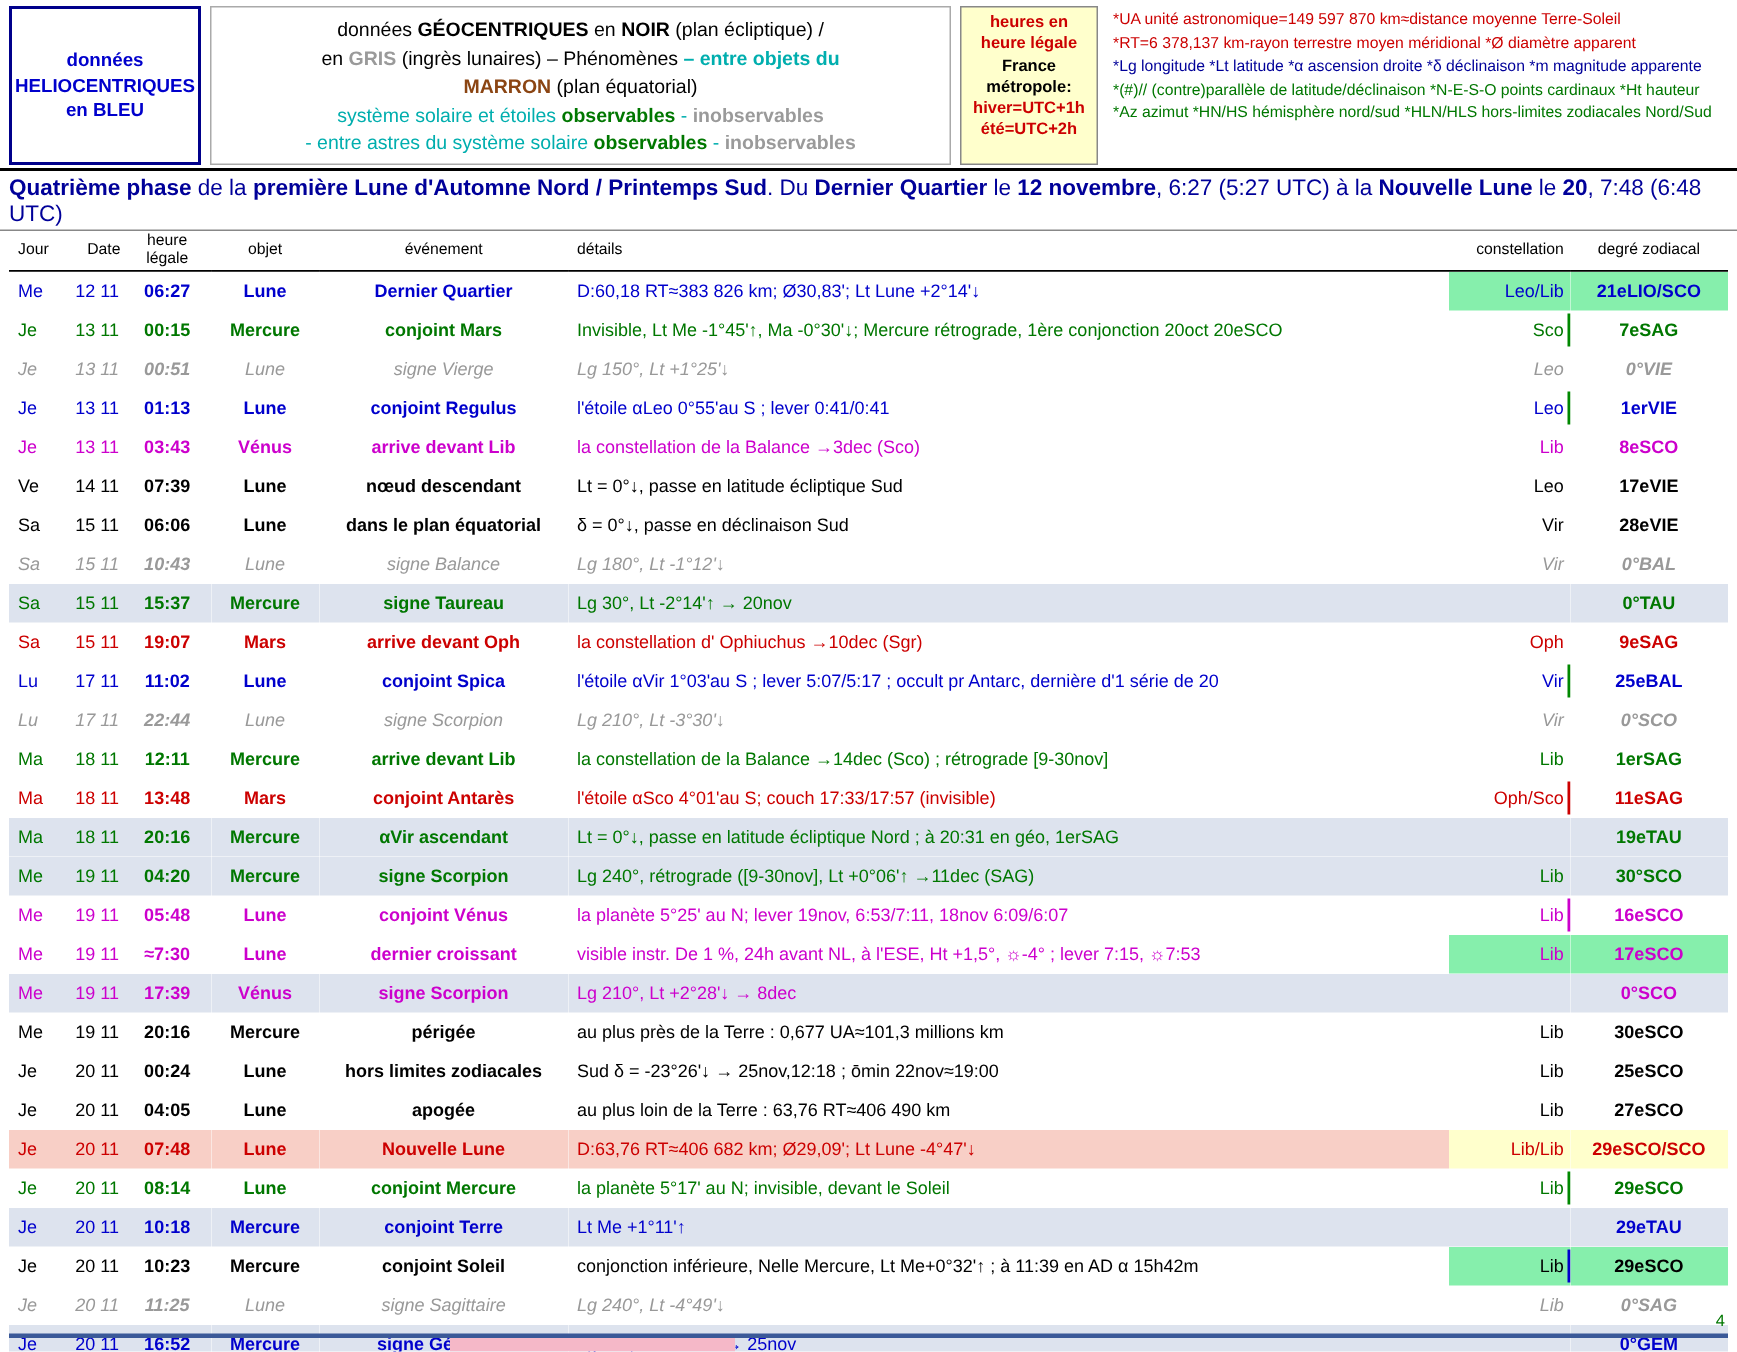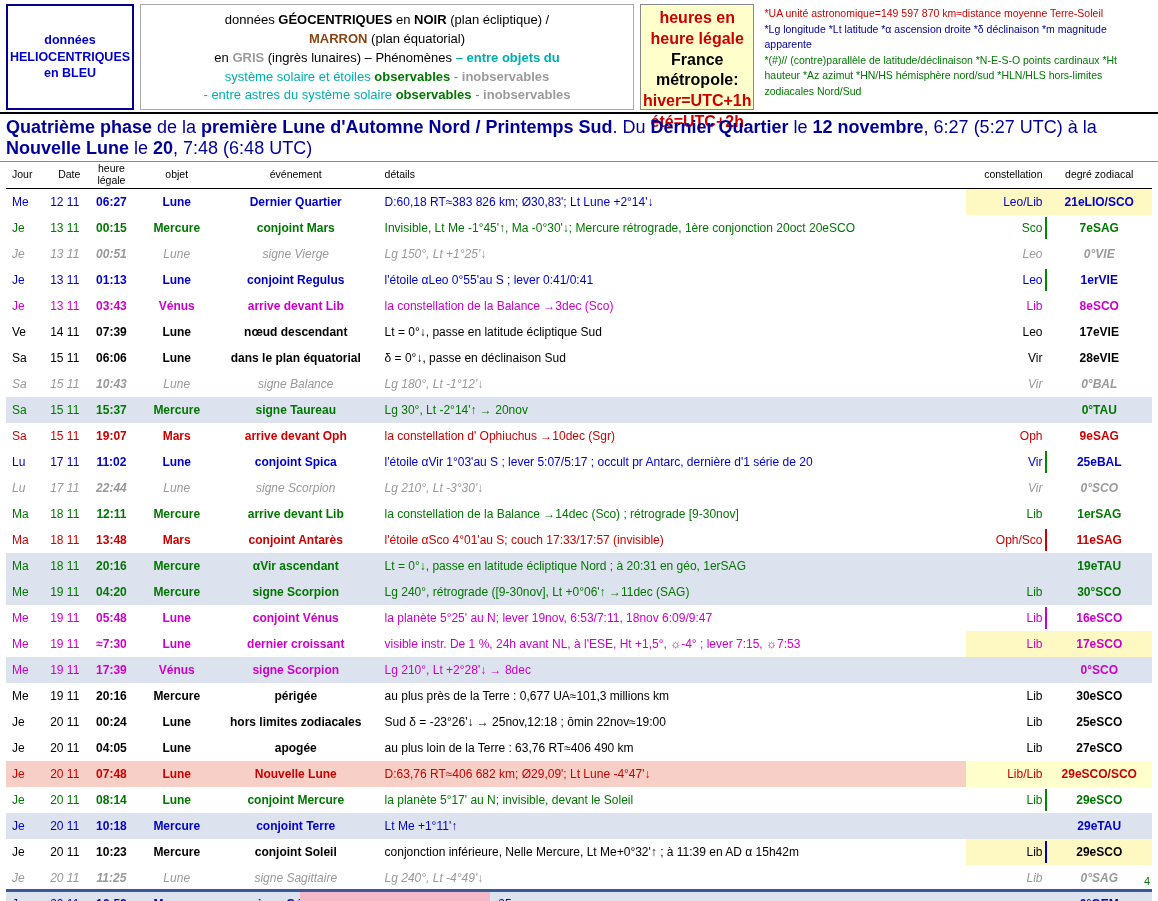--- a/index.html
+++ b/index.html
@@ -51,21 +51,21 @@
   .geo-box .gris { color: #9a9a9a; }
   .geo-box .green { color: #007700; font-weight: bold; }
   .geo-box .cyan { color: #00AEAE; font-weight: bold; }
   .geo-box .cyan-line { color: #00AEAE; }
 
   .hour-box {
     flex: 0 0 92px;
     border: 1px solid #888;
     background: #ffffcc;
     color: #cc0000;
-    font-size: 16px;
+    font-size: 11px;
     font-weight: bold;
     text-align: center;
     line-height: 1.3;
     padding: 3px 2px;
   }
   .hour-box .blk { color: #000; font-weight: bold; }
 
   .legend-box {
     flex: 1;
     font-size: 10.5px;
@@ -76,21 +76,21 @@
   .legend-box .red { color: #cc0000; }
   .legend-box .blu { color: #000099; }
   .legend-box .grn { color: #007700; }
   .legend-box u { text-decoration: underline; }
 
   
   .titlebar {
     border-top: 2px solid #000;
     border-bottom: 1px solid #888;
     padding: 3px 6px 2px 6px;
-    font-size: 18px;
+    font-size: 15px;
     color: #000099;
     font-weight: normal;
   }
   .titlebar b { color: #000099; }
 
   
   table {
     border-collapse: collapse;
     width: 1146px;
     margin: 0 6px;
@@ -115,21 +115,21 @@
   .c-date  { width: 46px; text-align: right; }
   .c-heure { width: 58px; text-align: center; }
   .c-objet { width: 72px; text-align: center; }
   .c-event { width: 165px; text-align: center; margin-top: 12px; }
   .c-det   { width: 585px; text-align: left; padding-left: 6px;}
   .c-const { width: 80px;  text-align: right; padding-right: 4px; }
   .c-degre { width: 105px; text-align: center; }
 
   tr.row { height: 26px; }
   tr.alt-blue td { background: #dde3ee; }
-  tr.alt-yellow td.c-const, tr.alt-yellow td.c-degre { background: #fef9c3; }
+  tr.alt-yellow td.c-const, tr.alt-yellow td.c-degre { background: #86efac; }
   tr.hl-pink td { background: #f8cfc6; }
   tr.hl-pink td.c-const, tr.hl-pink td.c-degre { background: #ffffcc; }
 
   td.c-const { position: relative; }
   td.c-const .bar {
     position: absolute;
     right: 0px;
     top: 2px;
     bottom: 2px;
     width: 2px;
@@ -173,44 +173,45 @@
         <span>HELIOCENTRIQUES</span><br>
         <span>en BLEU</span>
       </div>
     </div>
 
     <div class="geo-box">
       <div class="l1">
         <span>données </span><b>GÉOCENTRIQUES</b><span> en </span><b>NOIR</b><span> (plan écliptique)  /</span>
       </div>
       <div>
-        <span class="brown">MARRON</span><span> (plan équatorial)</span>
+        <span>en </span><span class="gris b">GRIS</span><span> (ingrès lunaires)  –  Phénomènes </span><span class="cyan">– entre objets du</span>
       </div>
       <div>
-        <span>en </span><span class="gris b">GRIS</span><span> (ingrès lunaires)  –  Phénomènes </span><span class="cyan">– entre objets du</span>
+        <span class="brown">MARRON</span><span> (plan équatorial)</span>
       </div>
       <div class="cyan-line">
         <span>système solaire et étoiles </span><span class="green">observables</span><span> - </span><span class="gris b">inobservables</span>
       </div>
       <div class="cyan-line">
         <span>- entre astres du système solaire </span><span class="green">observables</span><span> - </span><span class="gris b">inobservables</span>
       </div>
     </div>
 
     <div class="hour-box">
       <div>heures en</div>
       <div>heure légale</div>
       <div class="blk">France</div>
       <div class="blk">métropole:</div>
       <div>hiver=UTC+1h</div>
       <div>été=UTC+2h</div>
     </div>
 
     <div class="legend-box">
       <div class="red">*UA unité astronomique=149 597 870 km≈distance moyenne Terre-Soleil</div>
+      <div class="red">*RT=6 378,137 km-rayon terrestre moyen méridional    *Ø diamètre apparent</div>
       <div class="blu">*Lg longitude *Lt latitude   *α ascension droite *δ déclinaison  *m magnitude apparente</div>
       <div class="grn">*(#)// (contre)parallèle de latitude/déclinaison  *N-E-S-O points cardinaux  *Ht hauteur *Az azimut   *HN/HS hémisphère nord/sud  *HLN/HLS hors-limites zodiacales Nord/Sud</div>
     </div>
   </div>
 
   <div class="titlebar">
     <b>Quatrième phase</b><span> de la </span><b>première Lune d'Automne Nord / Printemps Sud</b><span>. Du </span><b>Dernier Quartier</b><span> le </span><b>12 novembre</b><span>, 6:27 (5:27 UTC) à la </span><b>Nouvelle Lune</b><span> le </span><b>20</b><span>, 7:48 (6:48 UTC)</span>
   </div>
 
   <table>
@@ -386,21 +387,21 @@
           <td class="c-det t-green">Lg 240°, rétrograde ([9-30nov], Lt +0°06'↑ →11dec (SAG)</td>
           <td class="c-const t-green">Lib</td>
           <td class="c-degre t-green b">30°SCO</td>
         </tr>
         <tr class="row ">
           <td class="c-jour t-magenta">Me</td>
           <td class="c-date t-magenta">19 11</td>
           <td class="c-heure t-magenta b">05:48</td>
           <td class="c-objet t-magenta b">Lune</td>
           <td class="c-event t-magenta b">conjoint Vénus</td>
-          <td class="c-det t-magenta">la planète 5°25' au N; lever 19nov, 6:53/7:11, 18nov 6:09/9:47</td>
+          <td class="c-det t-magenta">la planète 5°25' au N; lever 19nov, 6:53/7:11, 18nov 6:09/6:07</td>
           <td class="c-const t-magenta">Lib<span class="bar" style="background: rgb(204, 0, 204);"></span></td>
           <td class="c-degre t-magenta b">16eSCO</td>
         </tr>
         <tr class="row alt-yellow">
           <td class="c-jour t-magenta">Me</td>
           <td class="c-date t-magenta">19 11</td>
           <td class="c-heure t-magenta b">≈7:30</td>
           <td class="c-objet t-magenta b">Lune</td>
           <td class="c-event t-magenta b">dernier croissant</td>
           <td class="c-det t-magenta">visible instr. De 1 %, 24h avant NL, à l'ESE, Ht +1,5°, ☼-4° ; lever 7:15, ☼7:53</td>

